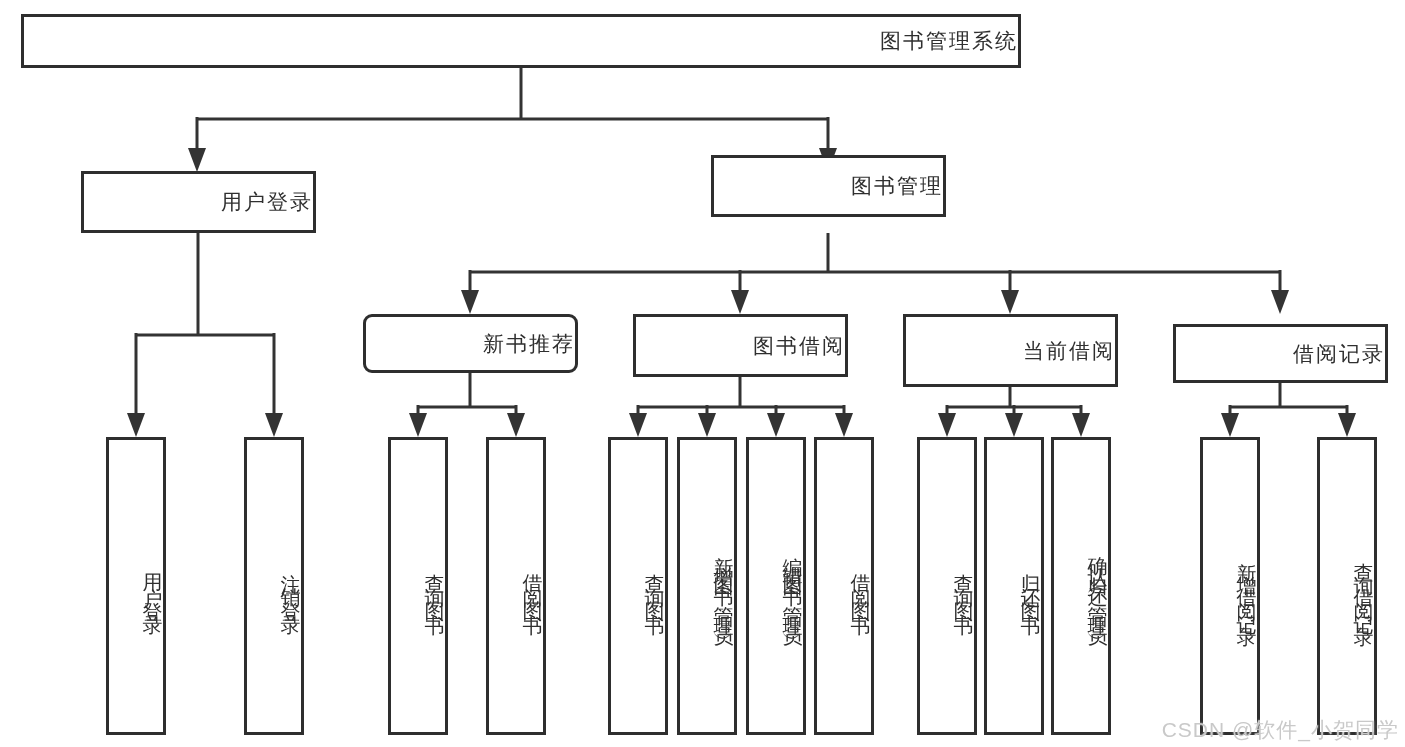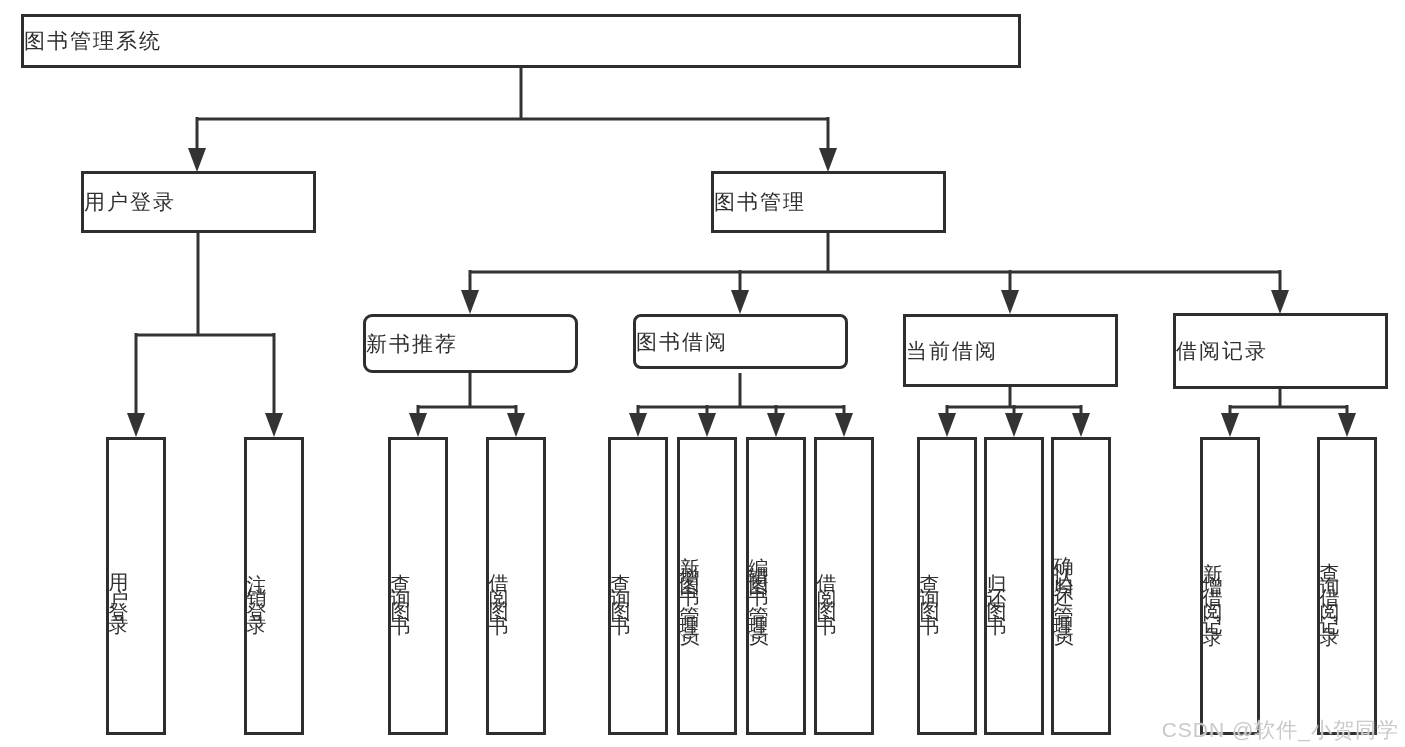--- a/index.html
+++ b/index.html
@@ -9,21 +9,21 @@
     background:#ffffff;
     font-family:"Liberation Sans","DejaVu Sans",sans-serif;
     overflow:hidden;
   }
   #connectors{position:absolute;left:0;top:0;z-index:1;}
   .node{
     position:absolute;
     box-sizing:border-box;
     border:3px solid #2e2e2e;
     background:#ffffff;
-    display:flex;align-items:center;justify-content:flex-start;
+    display:flex;align-items:center;justify-content:flex-end;
     z-index:2;
     color:#2f2f2f;
   }
   .h-label{
     font-size:21px;
     letter-spacing:2px;
     color:#2f2f2f;
     white-space:nowrap;
   }
   .leaf{
@@ -123,34 +123,34 @@
     </g>
   </svg>
 
   <div class="node" style="left:21px;top:14px;width:1000px;height:54px;">
     <span class="h-label">图书管理系统</span>
   </div>
 
   <div class="node" style="left:81px;top:171px;width:235px;height:62px;">
     <span class="h-label">用户登录</span>
   </div>
-  <div class="node" style="left:711px;top:171px;width:235px;height:62px;">
+  <div class="node" style="left:711px;top:155px;width:235px;height:62px;">
     <span class="h-label">图书管理</span>
   </div>
 
   <div class="node" style="left:363px;top:314px;width:215px;height:59px;border-radius:9px;">
     <span class="h-label">新书推荐</span>
   </div>
-  <div class="node" style="left:633px;top:314px;width:215px;height:55px;border-radius:8px;">
+  <div class="node" style="left:633px;top:314px;width:215px;height:63px;">
     <span class="h-label">图书借阅</span>
   </div>
   <div class="node" style="left:903px;top:314px;width:215px;height:73px;">
     <span class="h-label">当前借阅</span>
   </div>
-  <div class="node" style="left:1173px;top:313px;width:215px;height:76px;">
+  <div class="node" style="left:1173px;top:324px;width:215px;height:59px;">
     <span class="h-label">借阅记录</span>
   </div>
 
   <div class="node leaf" style="left:106px;">
     <span class="v-label">用户登录</span>
   </div>
   <div class="node leaf" style="left:244px;">
     <span class="v-label">注销登录</span>
   </div>
 

